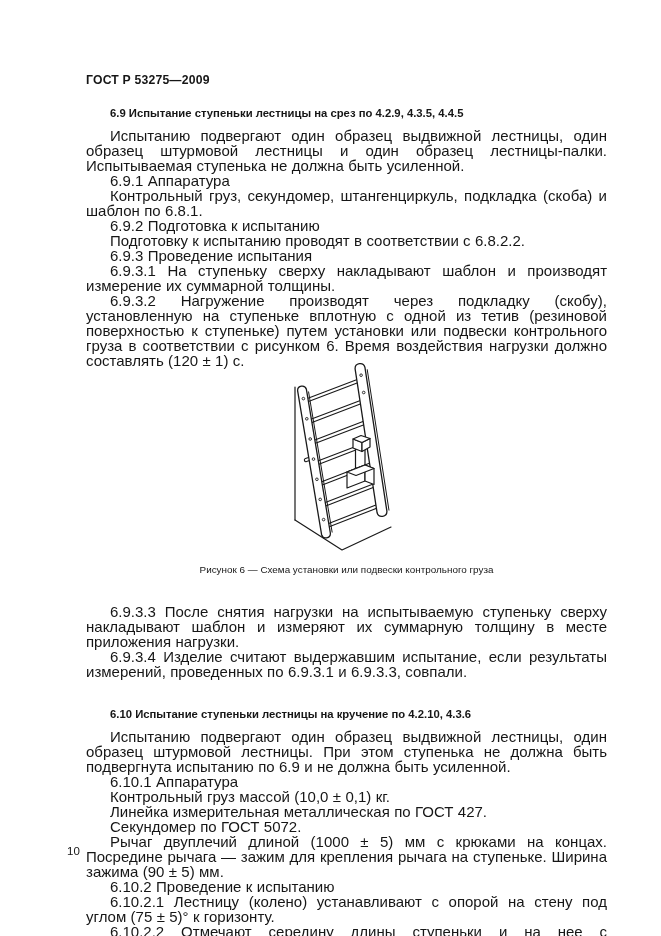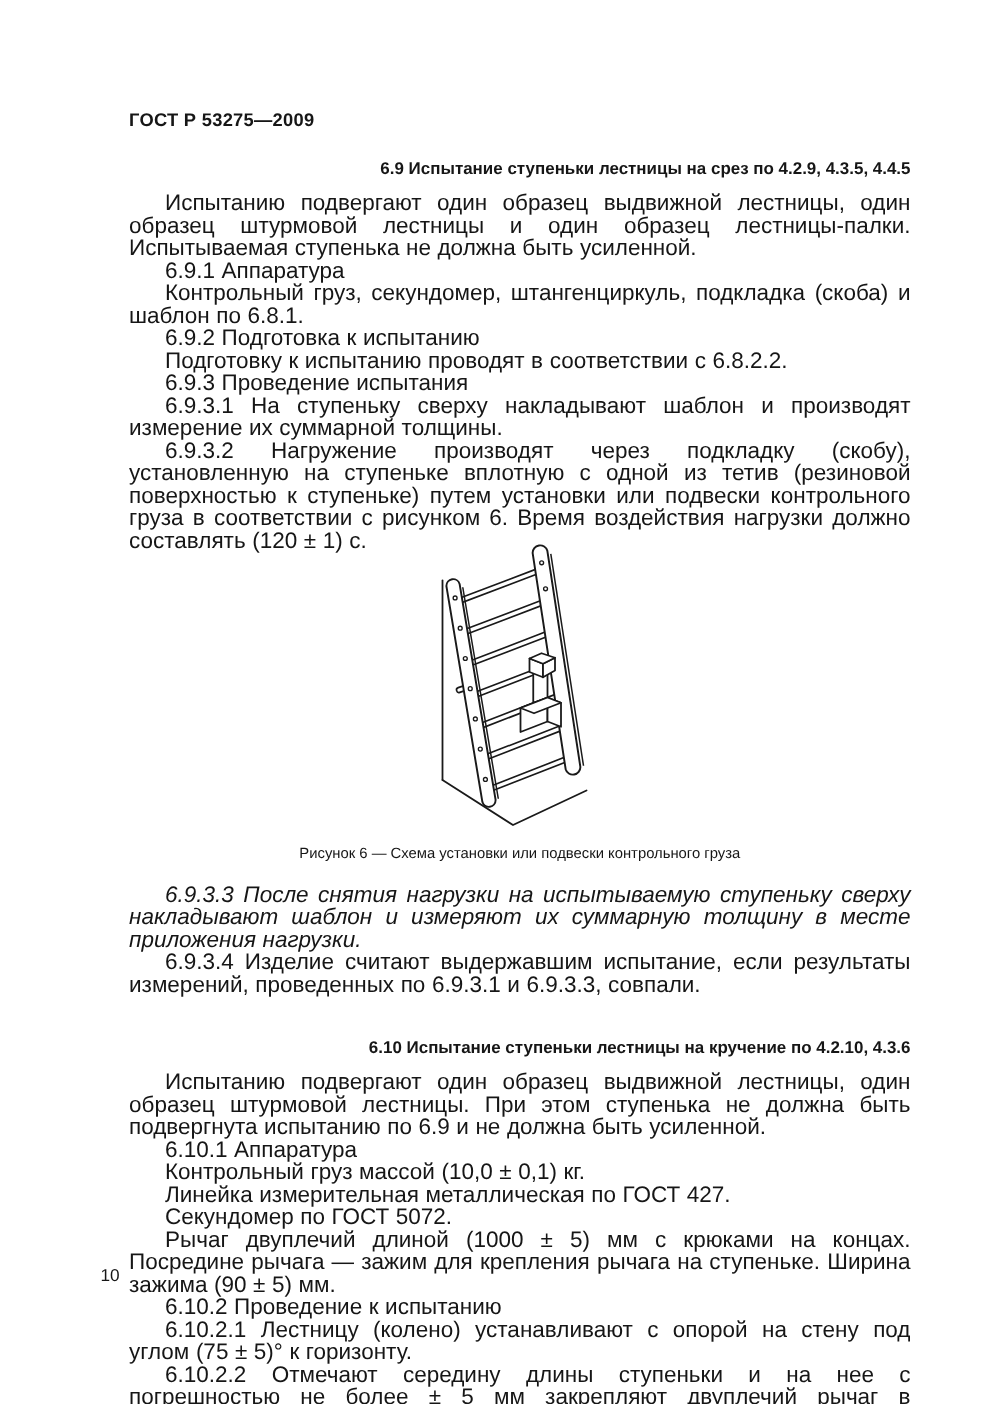--- a/index.html
+++ b/index.html
@@ -8,31 +8,31 @@
     background:#ffffff;
     font-family:"Liberation Sans","DejaVu Sans",sans-serif;
     color:#161616;
     position:relative;
     overflow:hidden;
   }
   .content { position:absolute; left:86px; top:74px; width:521px; }
   .doc-header { font-size:12.2px; font-weight:700; letter-spacing:.2px; line-height:12px; }
   .sec-heading {
     font-size:11.3px; font-weight:700; text-indent:24px;
-    margin-top:20px; margin-bottom:7px; line-height:15px;text-align:right;
+    margin-top:20px; margin-bottom:7px; line-height:15px;
   }
   .sec-heading.second { margin-top:28px; }
   p.body {
     font-size:15px; line-height:15px; text-align:justify;
     text-indent:24px; word-spacing:.2px;
   }
   .figure-wrap { position:relative; height:196px; }
   .figure-svg { position:absolute; left:176px; top:-8px; }
   .figure-caption { font-size:9.9px; line-height:12px; text-align:center; }
-  .after-figure { margin-top:13px;font-style:italic; }
+  .after-figure { margin-top:28px; }
   .page-number { position:absolute; left:67px; top:845px; font-size:11.5px; }
 </style>
 </head>
 <body>
 
 <div class="page">
   <div class="content">
 
     <div class="doc-header">ГОСТ Р 53275—2009</div>
 

